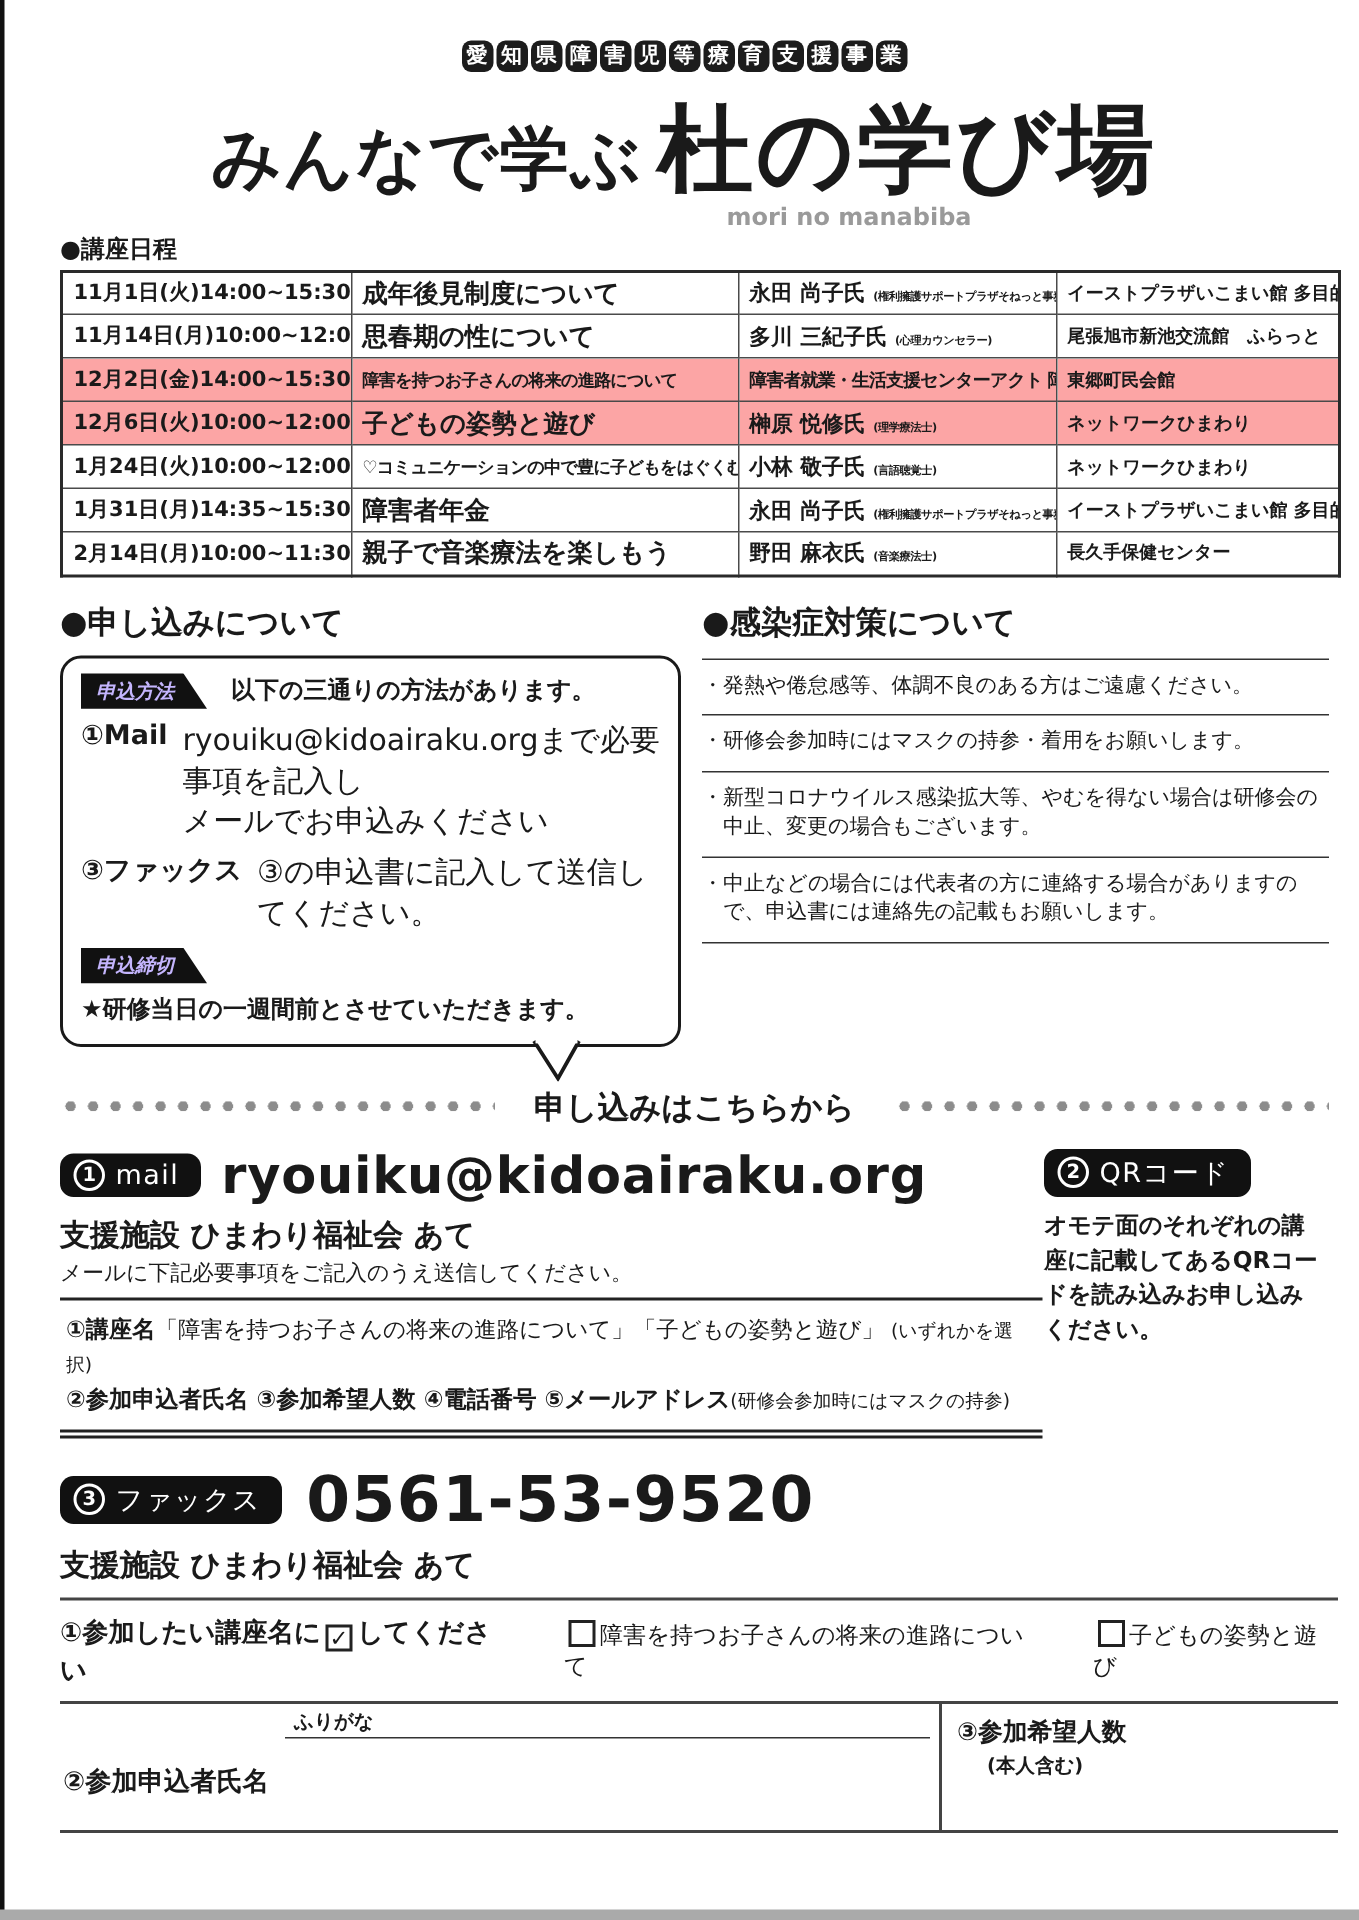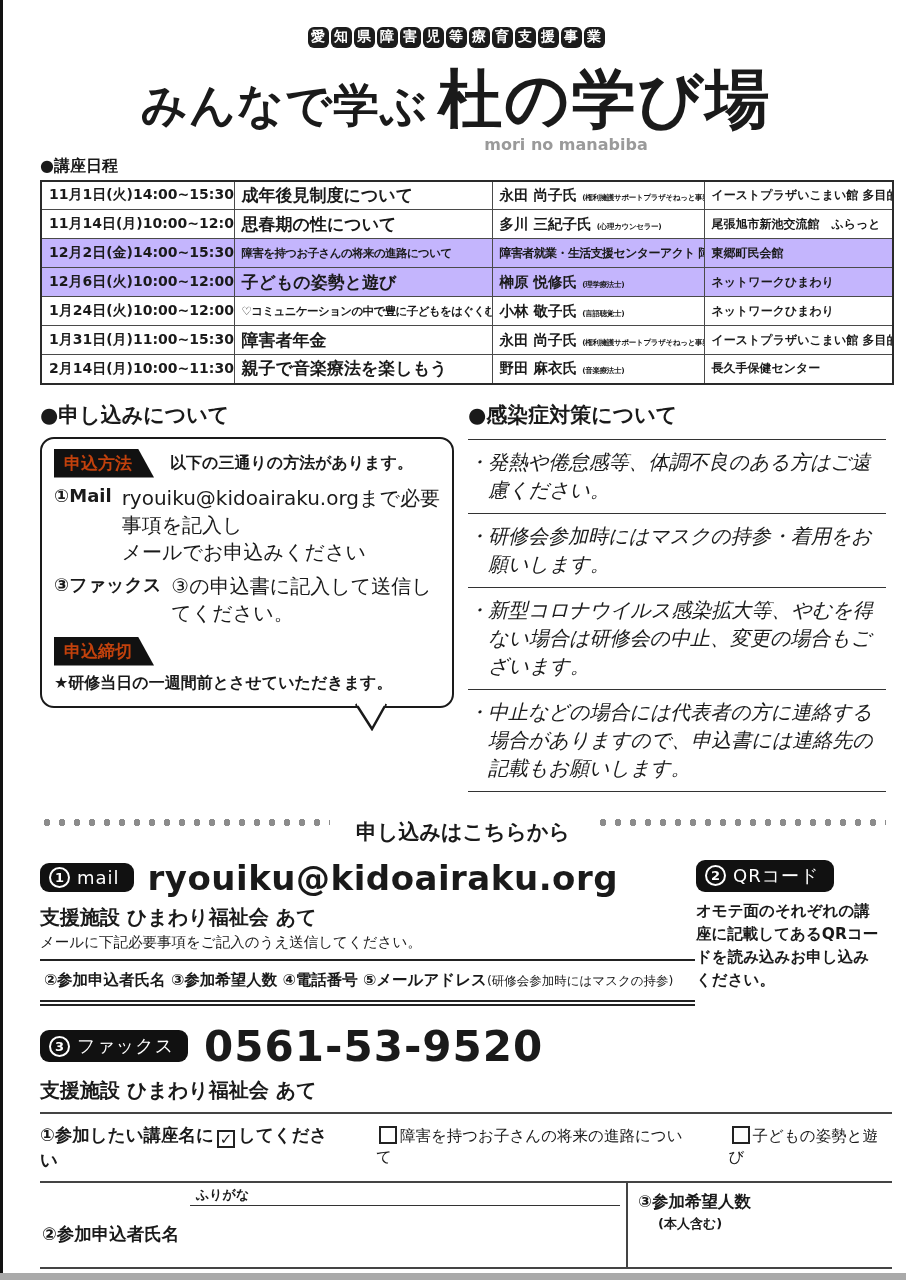--- a/index.html
+++ b/index.html
@@ -20,56 +20,56 @@
   .title-main   { font-size:64px; font-weight:900; letter-spacing:2px; }
   .romaji { text-align:center; transform:translateX(100px); color:#9a9a9a;
             font-size:16px; font-weight:600; margin-top:-8px; }
 
   
   .sched-heading { font-size:16px; font-weight:800; margin-top:2px; }
   table.sched { border-collapse:collapse; width:852px; margin-top:3px; table-layout:fixed; }
   table.sched { border:2.5px solid #2a2a2a; }
   table.sched td { border:1.5px solid #4a4a4a; height:29px; padding:0 7px; vertical-align:middle;
                    overflow:hidden; white-space:nowrap; }
-  tr.shaded td { background:#c4b5fd; }
+  tr.shaded td { background:#fca5a5; }
   td.c-date { width:193px; font-size:14px; font-weight:600; }
   td.c-topic { width:258px; font-size:17px; font-weight:600; }
   td.c-speaker { width:212px; font-size:14.5px; font-weight:600; }
   td.c-venue { width:189px; font-size:12px; font-weight:600; }
   .date-note { font-size:10px; font-weight:600; }
   .spk-note { font-size:7.5px; font-weight:600; letter-spacing:-0.3px; }
   .compact { font-size:12px !important; letter-spacing:-0.6px; }
   .compact2 { font-size:11.5px !important; letter-spacing:-0.6px; }
 
   
   .columns { display:flex; gap:14px; margin-top:16px; }
   .col-left { width:414px; }
   .col-right { flex:1; margin-right:6px; }
   .sec-heading { font-size:21px; font-weight:800; }
 
   .apply-box { position:relative; margin-top:8px; border:2.5px solid #1a1a1a; border-radius:14px;
                padding:10px 10px 12px 12px; }
-  .flag-badge { display:inline-block; background:#111; color:#c2410c; font-weight:800; font-size:17px;
+  .flag-badge { display:inline-block; background:#111; color:#c4b5fd; font-weight:800; font-size:13px;
                 padding:3px 22px 3px 10px;
-                clip-path:polygon(0 0, calc(100% - 16px) 0, 100% 100%, 0 100%); }
+                clip-path:polygon(0 0, calc(100% - 16px) 0, 100% 100%, 0 100%);font-style:italic; }
   .method-intro-row { display:flex; align-items:center; gap:16px; }
   .method-intro { font-size:16px; font-weight:600; }
   .method { display:flex; gap:10px; margin-top:7px;justify-content:space-between; }
   .method-label { font-size:18px; font-weight:800; white-space:nowrap; }
   .method-text { font-size:20px; font-weight:500; line-height:1.35; }
   .deadline-badge-row { margin-top:10px; }
   .deadline-text { font-size:16px; font-weight:600; margin-top:7px; }
   .bubble-tail { position:absolute; right:58px; bottom:-25px; }
 
   .inf-list { list-style:none; margin-top:10px; border-top:1.5px solid #333; }
-  .inf-list li { border-bottom:1.5px solid #333; padding:8px 0 9px; font-size:20px; font-weight:500;
-                 line-height:1.4; padding-left:1em; text-indent:-1em;font-style:italic; }
-
-  
-  .sep-row { display:flex; gap:26px; margin:26px 6px 0 0; }
+  .inf-list li { border-bottom:1.5px solid #333; padding:8px 0 9px; font-size:14px; font-weight:500;
+                 line-height:1.4; padding-left:1em; text-indent:-1em; }
+
+  
+  .sep-row { display:flex; align-items:center; gap:26px; margin:26px 6px 0 0; }
   .sep-dots { flex:1; height:9px;
               background-image:radial-gradient(circle 3.5px at 7px 4.5px, #8c8c8c 97%, transparent);
               background-size:15px 9px; background-repeat:repeat-x; }
   .sep-label { font-size:21px; font-weight:800; }
 
   
   .mailqr { display:flex; margin-top:12px; }
   .mail-col { flex:1; }
   .qr-col { width:196px; padding-top:2px; }
   .pill-badge { display:inline-flex; align-items:center; gap:7px; background:#111; color:#fff;
@@ -148,21 +148,21 @@
         <td class="c-speaker"><span>榊原 悦修氏</span> <span class="spk-note">(理学療法士)</span></td>
         <td class="c-venue"><span>ネットワークひまわり</span></td>
       </tr>
       <tr>
         <td class="c-date"><span>1月24日(火)10:00~12:00</span></td>
         <td class="c-topic compact2"><span>♡コミュニケーションの中で豊に子どもをはぐくむ♡</span></td>
         <td class="c-speaker"><span>小林 敬子氏</span> <span class="spk-note">(言語聴覚士)</span></td>
         <td class="c-venue"><span>ネットワークひまわり</span></td>
       </tr>
       <tr>
-        <td class="c-date"><span>1月31日(月)11:00~15:30</span></td>
+        <td class="c-date"><span>1月31日(月)14:35~15:30</span></td>
         <td class="c-topic"><span>障害者年金</span></td>
         <td class="c-speaker"><span>永田 尚子氏</span> <span class="spk-note">(権利擁護サポートプラザそねっと事務局長)</span></td>
         <td class="c-venue"><span>イーストプラザいこまい館 多目的室B</span></td>
       </tr>
       <tr>
         <td class="c-date"><span>2月14日(月)10:00~11:30</span><span class="date-note">(2部構成)</span></td>
         <td class="c-topic"><span>親子で音楽療法を楽しもう</span></td>
         <td class="c-speaker"><span>野田 麻衣氏</span> <span class="spk-note">(音楽療法士)</span></td>
         <td class="c-venue"><span>長久手保健センター</span></td>
       </tr>
@@ -224,20 +224,23 @@
         <span class="pill-badge">
           <span class="circle-num">1</span>
           <span class="pill-label">mail</span>
         </span>
         <span class="mail-addr">ryouiku@kidoairaku.org</span>
       </div>
       <div class="addressee">支援施設 ひまわり福祉会 あて</div>
       <div class="mail-note">メールに下記必要事項をご記入のうえ送信してください。</div>
       <div class="req-box">
         <div>
+          <span class="req-b">①講座名</span><span class="req-r">「障害を持つお子さんの将来の進路について」「子どもの姿勢と遊び」</span> <span class="req-s">(いずれかを選択)</span>
+        </div>
+        <div>
           <span class="req-b">②参加申込者氏名 ③参加希望人数 ④電話番号 ⑤メールアドレス</span><span class="req-s">(研修会参加時にはマスクの持参)</span>
         </div>
       </div>
     </div>
 
     <div class="qr-col">
       <span class="pill-badge">
         <span class="circle-num">2</span>
         <span class="pill-label">QRコード</span>
       </span>

